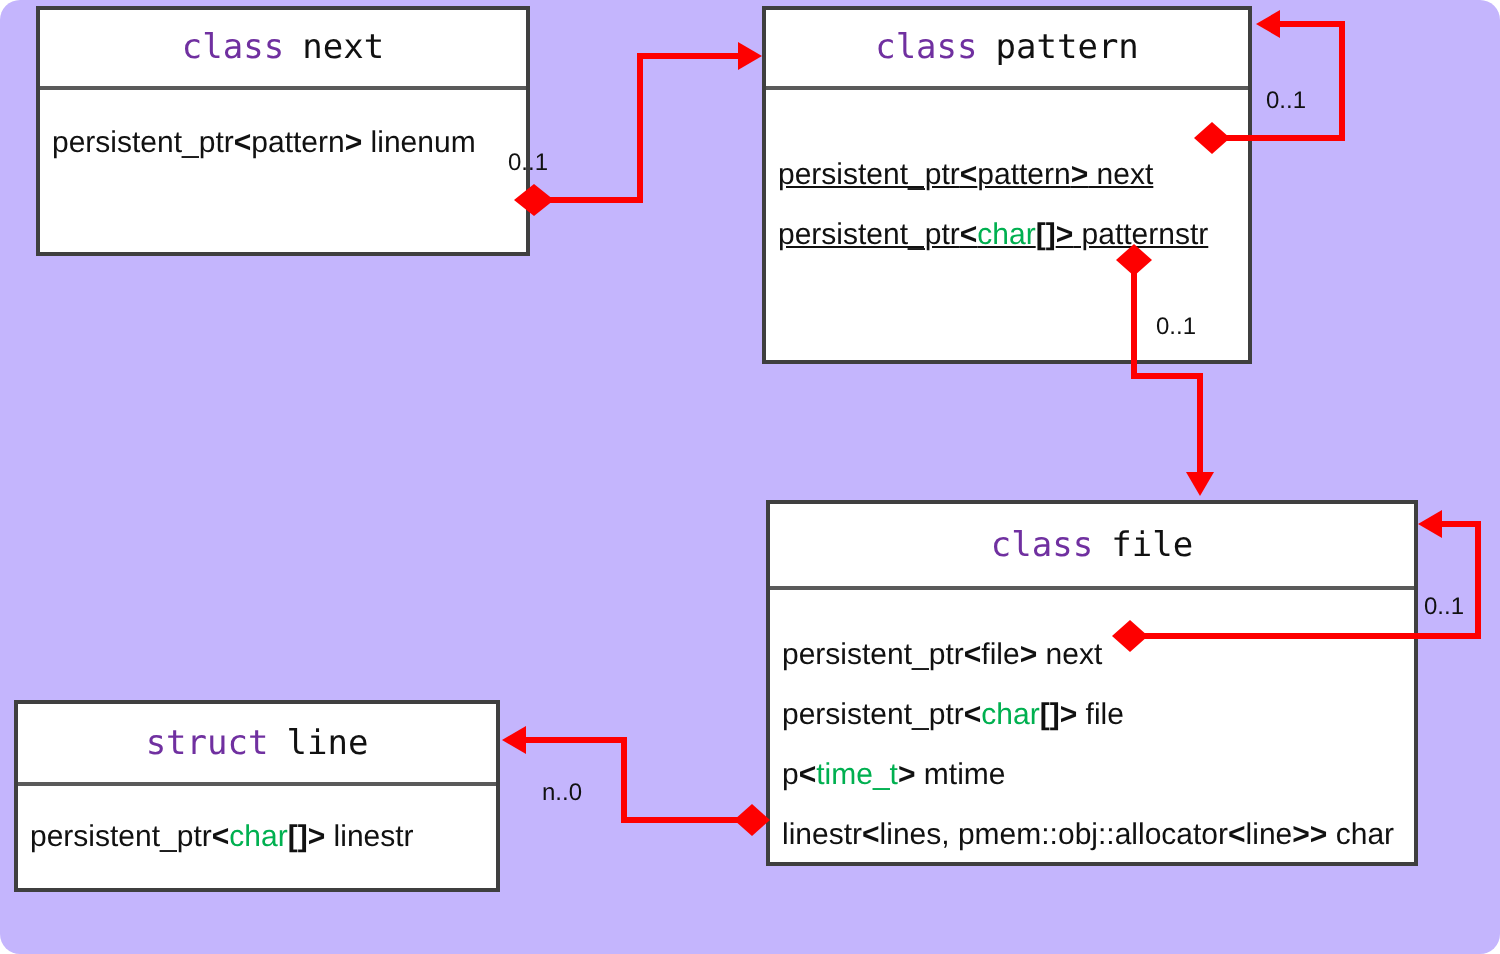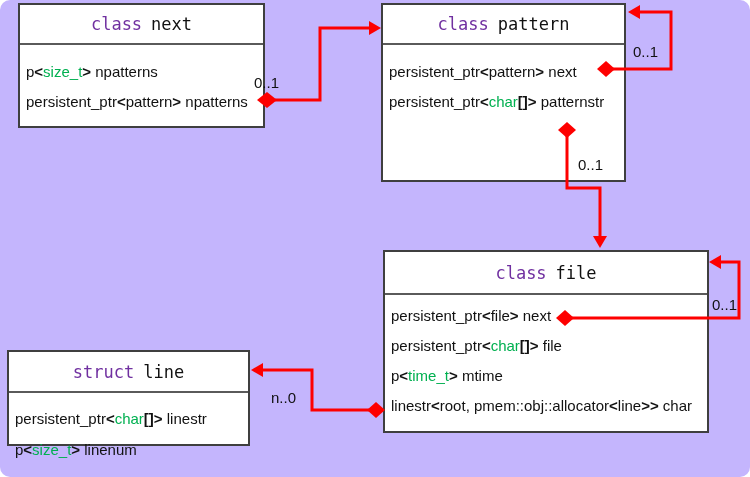--- a/index.html
+++ b/index.html
@@ -49,25 +49,25 @@
   .seg-angle  { color: #111111; font-weight: bold; }
   .seg-type   { color: var(--type-color, #00b050); }
 
   
   #box-root    { left: 18px;  top: 3px;   width: 247px; height: 125px; }
   #box-root    .box-title  { height: 40px; }
   #box-root    .box-fields { top: 40px; padding-top: 12px; }
 
   #box-pattern { left: 381px; top: 3px;   width: 245px; height: 179px; }
   #box-pattern .box-title  { height: 40px; }
-  #box-pattern .box-fields { top: 40px; padding-top: 12px; }
+  #box-pattern .box-fields { top: 40px; padding-top: 28px; text-decoration: underline; }
 
   #box-file    { left: 383px; top: 250px; width: 326px; height: 183px; }
   #box-file    .box-title  { height: 43px; }
-  #box-file    .box-fields { top: 43px; padding-top: 6px; }
+  #box-file    .box-fields { top: 43px; padding-top: 18px; }
 
   #box-line    { left: 7px;   top: 350px; width: 243px; height: 96px; }
   #box-line    .box-title  { height: 41px; }
   #box-line    .box-fields { top: 41px; padding-top: 10px; row-gap: 1px; }
   #box-line    .field-row  { height: 31px; line-height: 31px; }
 
   
   #connector-overlay {
     position: absolute;
     left: 0; top: 0;
@@ -76,43 +76,42 @@
   .arrow-line {
     fill: none;
     stroke: var(--arrow-color, #fe0000);
     stroke-width: 3;
   }
   .arrow-fill { fill: var(--arrow-color, #fe0000); stroke: none; }
 
   
   .mult-label {
     position: absolute;
-    font-size: 15px;
+    font-size: 12px;
     color: #111111;
     white-space: nowrap;
   }
   #lbl-root-patterns { left: 254px; top: 74px;  }
   #lbl-pattern-next  { left: 633px; top: 43px;  }
   #lbl-pattern-files { left: 578px; top: 156px; }
   #lbl-file-next     { left: 712px; top: 296px; }
   #lbl-file-lines    { left: 271px; top: 389px; }
 </style>
 </head>
 <body>
 
 <div id="canvas">
 
   <div class="uml-box" id="box-root">
     <div class="box-title">
       <span class="title-kw">class</span>
       <span class="title-name">next</span>
     </div>
     <div class="box-fields">
-        <div class="field-row"><span class="seg-plain">p</span><span class="seg-angle">&lt;</span><span class="seg-type">size_t</span><span class="seg-angle">&gt;</span><span class="seg-plain"> npatterns</span></div>
-        <div class="field-row"><span class="seg-plain">persistent_ptr</span><span class="seg-angle">&lt;</span><span class="seg-plain">pattern</span><span class="seg-angle">&gt;</span><span class="seg-plain"> npatterns</span></div>
+        <div class="field-row"><span class="seg-plain">persistent_ptr</span><span class="seg-angle">&lt;</span><span class="seg-plain">pattern</span><span class="seg-angle">&gt;</span><span class="seg-plain"> linenum</span></div>
       </div>
   </div>
 
   <div class="uml-box" id="box-pattern">
     <div class="box-title">
       <span class="title-kw">class</span>
       <span class="title-name">pattern</span>
     </div>
     <div class="box-fields">
         <div class="field-row"><span class="seg-plain">persistent_ptr</span><span class="seg-angle">&lt;</span><span class="seg-plain">pattern</span><span class="seg-angle">&gt;</span><span class="seg-plain"> next</span></div>
@@ -122,32 +121,31 @@
 
   <div class="uml-box" id="box-file">
     <div class="box-title">
       <span class="title-kw">class</span>
       <span class="title-name">file</span>
     </div>
     <div class="box-fields">
         <div class="field-row"><span class="seg-plain">persistent_ptr</span><span class="seg-angle">&lt;</span><span class="seg-plain">file</span><span class="seg-angle">&gt;</span><span class="seg-plain"> next</span></div>
         <div class="field-row"><span class="seg-plain">persistent_ptr</span><span class="seg-angle">&lt;</span><span class="seg-type">char</span><span class="seg-angle">[]</span><span class="seg-angle">&gt;</span><span class="seg-plain"> file</span></div>
         <div class="field-row"><span class="seg-plain">p</span><span class="seg-angle">&lt;</span><span class="seg-type">time_t</span><span class="seg-angle">&gt;</span><span class="seg-plain"> mtime</span></div>
-        <div class="field-row"><span class="seg-plain">linestr</span><span class="seg-angle">&lt;</span><span class="seg-plain">root, pmem::obj::allocator</span><span class="seg-angle">&lt;</span><span class="seg-plain">line</span><span class="seg-angle">&gt;&gt;</span><span class="seg-plain"> char</span></div>
+        <div class="field-row"><span class="seg-plain">linestr</span><span class="seg-angle">&lt;</span><span class="seg-plain">lines, pmem::obj::allocator</span><span class="seg-angle">&lt;</span><span class="seg-plain">line</span><span class="seg-angle">&gt;&gt;</span><span class="seg-plain"> char</span></div>
       </div>
   </div>
 
   <div class="uml-box" id="box-line">
     <div class="box-title">
       <span class="title-kw">struct</span>
       <span class="title-name">line</span>
     </div>
     <div class="box-fields">
         <div class="field-row"><span class="seg-plain">persistent_ptr</span><span class="seg-angle">&lt;</span><span class="seg-type">char</span><span class="seg-angle">[]</span><span class="seg-angle">&gt;</span><span class="seg-plain"> linestr</span></div>
-        <div class="field-row"><span class="seg-plain">p</span><span class="seg-angle">&lt;</span><span class="seg-type">size_t</span><span class="seg-angle">&gt;</span><span class="seg-plain"> linenum</span></div>
       </div>
   </div>
 
   <svg id="connector-overlay" width="750" height="477" viewBox="0 0 750 477">
 
     <g>
       <polygon class="arrow-fill" points="257,100 267,92 277,100 267,108"></polygon>
       <polyline class="arrow-line" points="275,100 320,100 320,28 372,28"></polyline>
       <polygon class="arrow-fill" points="381,28 369,21 369,35"></polygon>
     </g>

